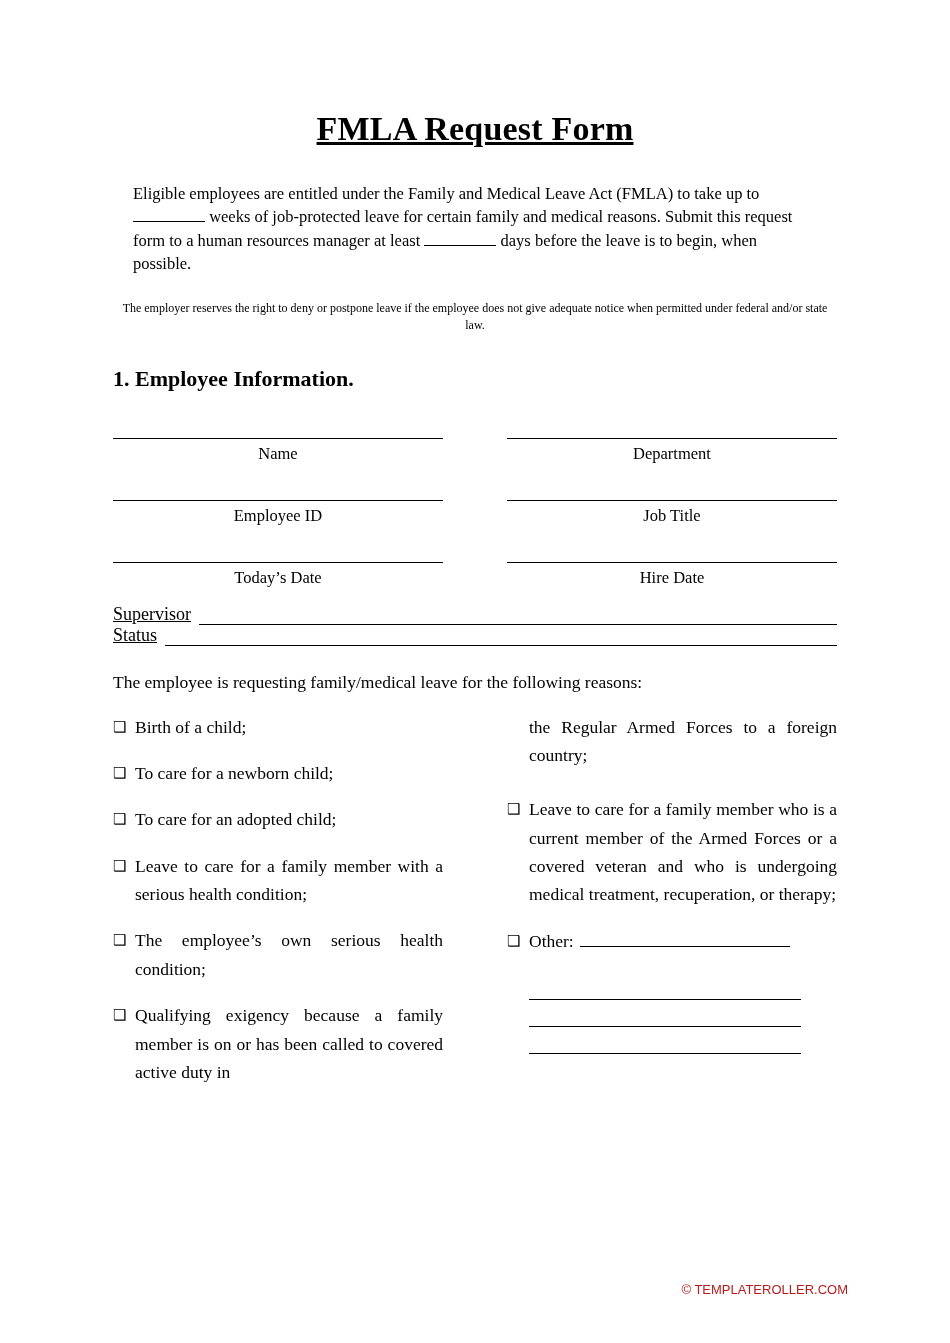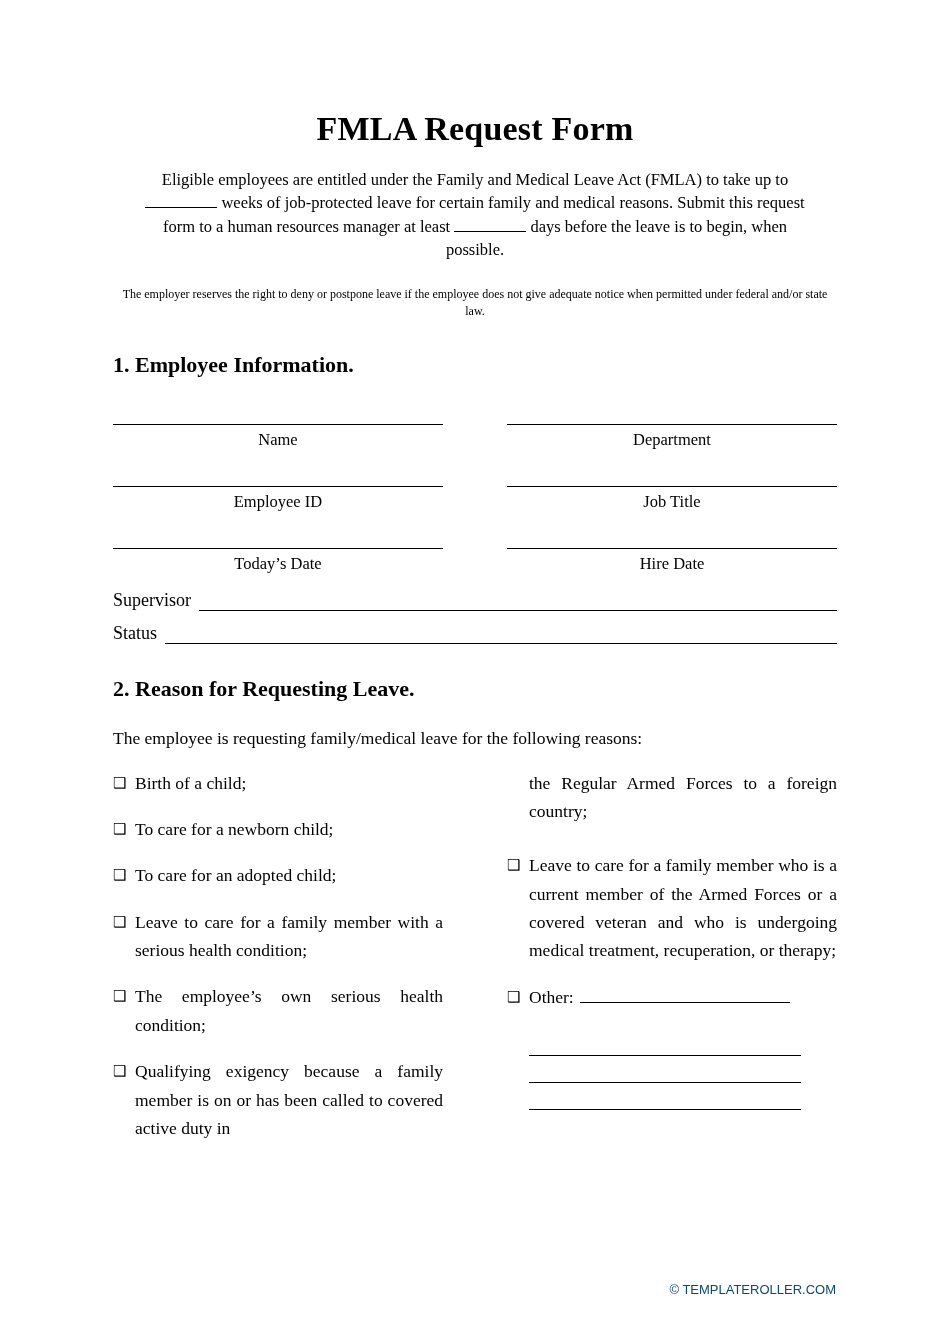--- a/index.html
+++ b/index.html
@@ -22,26 +22,27 @@
     box-sizing: border-box;
     padding: 0 113px;
   }
   .doc-title {
     text-align: center;
     font-size: 34px;
     font-weight: bold;
     margin: 0;
     padding-top: 110px;
     letter-spacing: 0.2px;
+    text-decoration: underline;
   }
   .intro {
-    margin-top: 20px;
+    margin-top: 34px;
     font-size: 16.5px;
     line-height: 1.42;
-    text-align: center;
+    text-align: left;
     padding: 0 20px;
   }
   .intro-2 {
     margin-top: 24px;
     font-size: 12px;
     line-height: 1.42;
     text-align: center;
     padding: 0 5px;
   }
   .blank-inline {
@@ -73,21 +74,21 @@
     height: 20px;
   }
   .field .caption {
     text-align: center;
     font-size: 16.5px;
     padding-top: 5px;
   }
   .inline-field {
     display: flex;
     align-items: flex-end;
-    margin-top: 12px;
+    text-decoration: underline;
   }
   .inline-field .lbl {
     font-size: 18px;
     white-space: nowrap;
     padding-right: 8px;
   }
   .inline-field .rule {
     flex: 1;
     border-bottom: 1px solid #000;
     height: 16px;
@@ -136,24 +137,24 @@
     margin-left: 6px;
   }
   .extra-rule {
     border-bottom: 1px solid #000;
     width: 272px;
     height: 26px;
     margin-left: 22px;
   }
   .footer {
     position: absolute;
-    right: 114px;
+    right: 102px;
     bottom: 46px;
     font-size: 13px;
-    color: #0c4a6e;
+    color: #b91c1c;
     font-family: "Liberation Sans", sans-serif;
   }
 </style>
 </head>
 <body>
 
 <div class="page">
 
   <h1 class="doc-title">FMLA Request Form</h1>
 
@@ -204,21 +205,20 @@
     <div class="inline-field">
       <span class="lbl">Supervisor</span>
       <span class="rule"></span>
     </div>
     <div class="inline-field">
       <span class="lbl">Status</span>
       <span class="rule"></span>
     </div>
   </div>
 
-  <h2 class="section-head">2. Reason for Requesting Leave.</h2>
 
   <p class="lead-in">The employee is requesting family/medical leave for the following reasons:</p>
 
   <div class="columns">
 
     <div class="col">
       <div class="item">
         <span class="box">❑</span>
         <span class="txt">Birth of a child;</span>
       </div>

